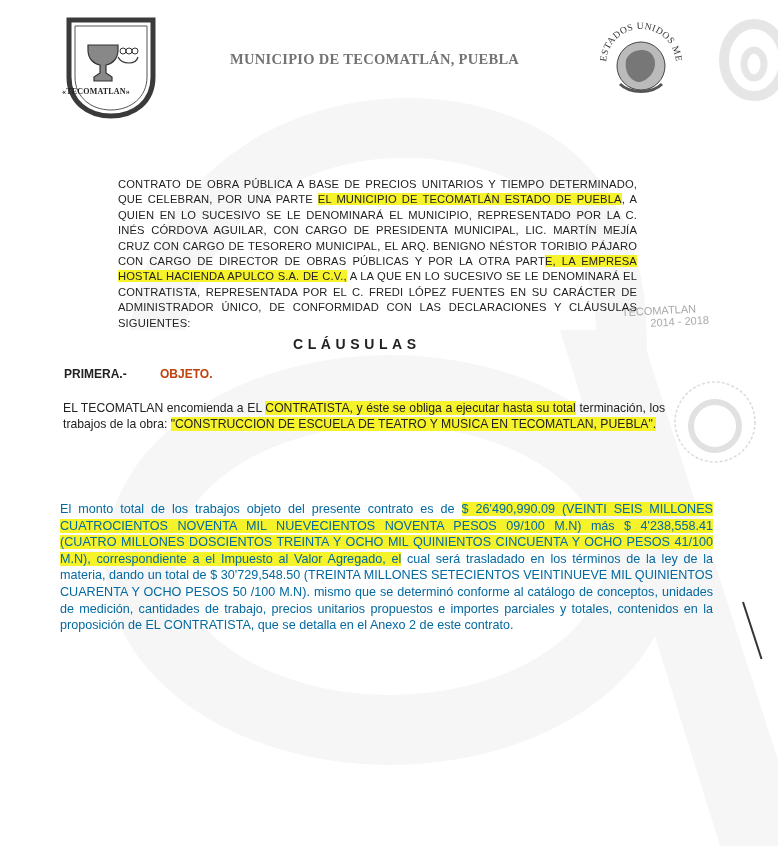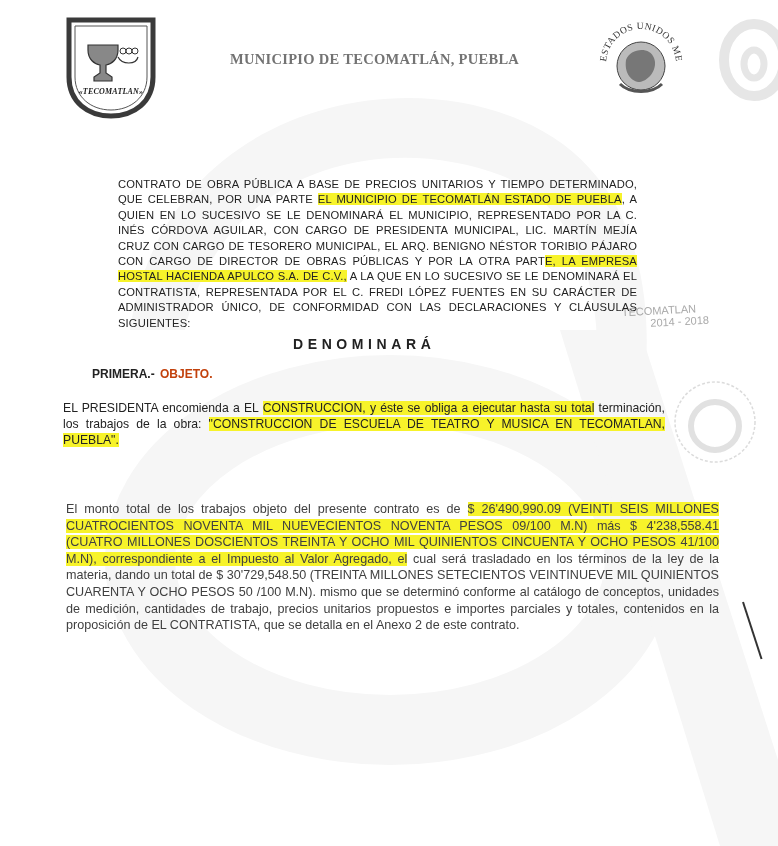--- a/index.html
+++ b/index.html
@@ -5,47 +5,47 @@
   html, body { margin:0; padding:0; }
   body {
     width:778px; height:846px; position:relative; overflow:hidden;
     background:#ffffff; color:#1a1a1a;
     font-family:"Liberation Sans", sans-serif;
   }
   .watermark { position:absolute; left:0; top:0; width:778px; height:846px; z-index:0; pointer-events:none; }
   .content { position:absolute; left:0; top:0; width:778px; height:846px; z-index:1; }
 
   .shield { position:absolute; left:66px; top:17px; width:90px; height:102px; }
-  .shield-label { position:absolute; left:74px; top:87px; width:74px; text-align:center;
-    font-family:"Liberation Serif", serif; font-size:8px; font-weight:bold; letter-spacing:0.2px; color:#222;font-style:italic; }
+  .shield-label { position:absolute; left:59px; top:87px; width:74px; text-align:center;
+    font-family:"Liberation Serif", serif; font-size:8px; font-weight:bold; letter-spacing:0.2px; color:#222; }
 
   .muni-title { position:absolute; left:230px; top:51px; font-family:"Liberation Serif", serif;
     font-weight:bold; font-size:14.5px; letter-spacing:0.3px; color:#737373; }
   .contract-no { position:absolute; left:141px; top:108px; font-family:"Liberation Serif", serif;
     font-weight:bold; font-size:14px; color:#1a1a1a; letter-spacing:-0.1px; }
 
   .seal { position:absolute; left:592px; top:10px; width:98px; height:98px; }
   .seal-faint { position:absolute; left:662px; top:372px; width:106px; height:96px; opacity:0.35; }
   .at-mark { position:absolute; left:718px; top:18px; width:60px; height:84px; }
 
   .stamp { position:absolute; left:622px; top:304px; font-size:11px; color:#aaa; line-height:12px; transform:rotate(-3deg); }
   .stamp .yr { display:block; padding-left:28px; }
 
   .para { position:absolute; text-align:justify; }
   .p1 { left:118px; top:177px; width:519px; font-size:11.2px; line-height:15.4px; letter-spacing:0.15px; color:#222; }
   .hl { background:#f7f32a; }
   b { font-weight:normal; }
   .last-line { text-align-last:left; }
 
   .clausulas { position:absolute; left:293px; top:336px; font-size:14px; font-weight:bold; letter-spacing:4.6px; color:#222; }
-  .primera { position:absolute; left:64px; top:367px; font-size:12px; font-weight:bold; color:#222;margin-left:28px; }
+  .primera { position:absolute; left:64px; top:367px; font-size:12px; font-weight:bold; color:#222; }
   .objeto { position:absolute; left:160px; top:367px; font-size:12px; font-weight:bold; color:#c2410c; }
 
   .p2 { left:63px; top:400px; width:602px; font-size:12.2px; line-height:16px; color:#222; }
-  .p3 { left:60px; top:501px; width:653px; font-size:12.6px; line-height:16.6px; color:#404040;margin-left:6px; }
+  .p3 { left:60px; top:501px; width:653px; font-size:12.6px; line-height:16.6px; color:#0369a1; }
   .ann-line { position:absolute; left:742px; top:602px; width:2px; height:60px; background:#333; transform:rotate(-18deg); transform-origin:top; }
 </style>
 </head>
 <body>
 
 <svg class="watermark" viewBox="0 0 778 846">
   <path d="M130,330 C160,120 380,60 520,120 C640,170 660,300 640,420 L590,420 C610,320 590,210 500,175 C380,130 220,170 185,330 Z" fill="#f6f6f6"></path>
   <ellipse cx="390" cy="560" rx="250" ry="170" fill="none" stroke="#f6f6f6" stroke-width="70"></ellipse>
   <path d="M560,330 L640,330 L778,760 L778,846 L720,846 Z" fill="#f6f6f6"></path>
 </svg>
@@ -82,27 +82,27 @@
     <ellipse cx="36" cy="46" rx="10" ry="14" fill="none" stroke="#e6e6e6" stroke-width="7"></ellipse>
   </svg>
 
   <div class="stamp">
     <span>TECOMATLAN</span>
     <span class="yr">2014 - 2018</span>
   </div>
 
   <div class="para p1 last-line"><span>CONTRATO DE OBRA PÚBLICA A BASE DE PRECIOS UNITARIOS Y TIEMPO DETERMINADO, QUE CELEBRAN, POR UNA PARTE </span><b class="hl">EL MUNICIPIO DE TECOMATLÁN ESTADO DE PUEBLA</b><span>, A QUIEN EN LO SUCESIVO SE LE DENOMINARÁ </span><b>EL MUNICIPIO</b><span>, REPRESENTADO POR </span><b>LA C. INÉS CÓRDOVA AGUILAR, CON CARGO DE PRESIDENTA MUNICIPAL, LIC. MARTÍN MEJÍA CRUZ CON CARGO DE TESORERO MUNICIPAL, EL ARQ. BENIGNO NÉSTOR TORIBIO PÁJARO CON CARGO DE DIRECTOR DE OBRAS PÚBLICAS</b><span> Y POR LA OTRA PART</span><span class="hl">E, LA EMPRESA HOSTAL HACIENDA APULCO S.A. DE C.V.,</span><span> A LA QUE EN LO SUCESIVO SE LE DENOMINARÁ </span><b>EL CONTRATISTA</b><span>, REPRESENTADA POR EL C. FREDI LÓPEZ FUENTES EN SU CARÁCTER DE ADMINISTRADOR ÚNICO, DE CONFORMIDAD CON LAS DECLARACIONES Y CLÁUSULAS SIGUIENTES:</span></div>
 
-  <div class="clausulas">DENOMINARÁ</div>
+  <div class="clausulas">CLÁUSULAS</div>
   <div class="primera">PRIMERA.-</div>
   <div class="objeto">OBJETO.</div>
 
   <svg class="seal-faint" viewBox="0 0 106 96">
     <circle cx="53" cy="50" r="40" fill="none" stroke="#999" stroke-width="1.5" stroke-dasharray="3 2"></circle>
     <circle cx="53" cy="54" r="24" fill="none" stroke="#aaa" stroke-width="6"></circle>
   </svg>
 
-  <div class="para p2 last-line"><span>EL PRESIDENTA encomienda a EL </span><span class="hl">CONSTRUCCION, y éste se obliga a ejecutar hasta su total</span><span> terminación, los trabajos de la obra: </span><b class="hl">"CONSTRUCCION DE ESCUELA DE TEATRO Y MUSICA EN TECOMATLAN, PUEBLA".</b></div>
+  <div class="para p2 last-line"><span>EL TECOMATLAN encomienda a EL </span><span class="hl">CONTRATISTA, y éste se obliga a ejecutar hasta su total</span><span> terminación, los trabajos de la obra: </span><b class="hl">"CONSTRUCCION DE ESCUELA DE TEATRO Y MUSICA EN TECOMATLAN, PUEBLA".</b></div>
 
   <div class="para p3 last-line"><span>El monto total de los trabajos objeto del presente contrato es de </span><span class="hl">$ 26'490,990.09 (VEINTI SEIS MILLONES CUATROCIENTOS NOVENTA MIL NUEVECIENTOS NOVENTA PESOS 09/100 M.N) </span><b class="hl">más $ 4'238,558.41</b><span class="hl"> (CUATRO MILLONES DOSCIENTOS TREINTA Y OCHO MIL QUINIENTOS CINCUENTA Y OCHO PESOS 41/100 M.N), correspondiente a el Impuesto al Valor Agregado, el</span><span> cual será trasladado en los términos de la ley de la materia, dando un total de $ 30'729,548.50 (TREINTA MILLONES SETECIENTOS VEINTINUEVE MIL QUINIENTOS CUARENTA Y OCHO PESOS 50 /100 M.N).  mismo que se determinó conforme al catálogo de conceptos, unidades de medición, cantidades de trabajo, precios unitarios propuestos e importes parciales y totales, contenidos en la proposición de </span><b>EL CONTRATISTA</b><span>, que se detalla en el </span><b>Anexo 2</b><span> de este contrato.</span></div>
 
   <div class="ann-line"></div>
 </div>
 
 </body></html>

